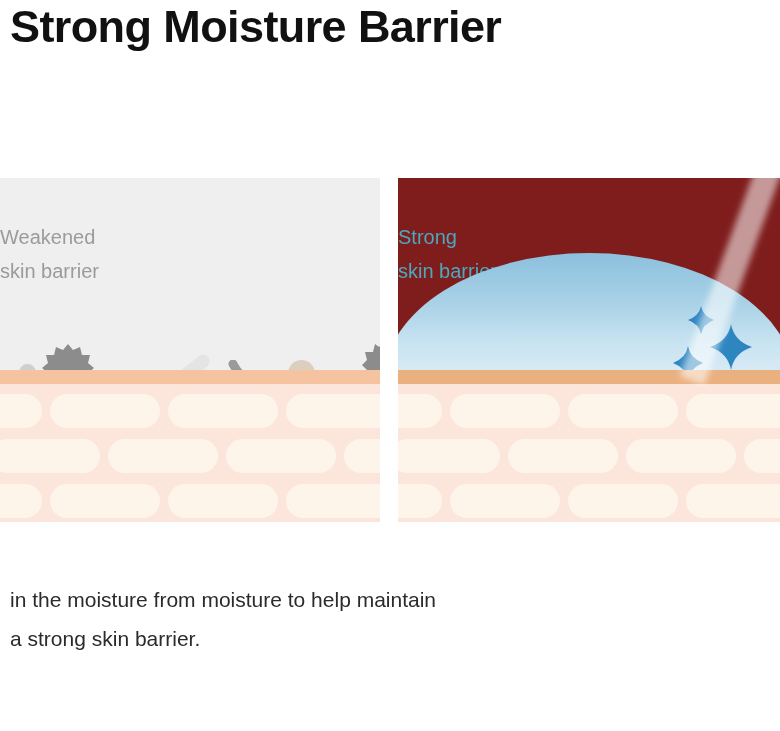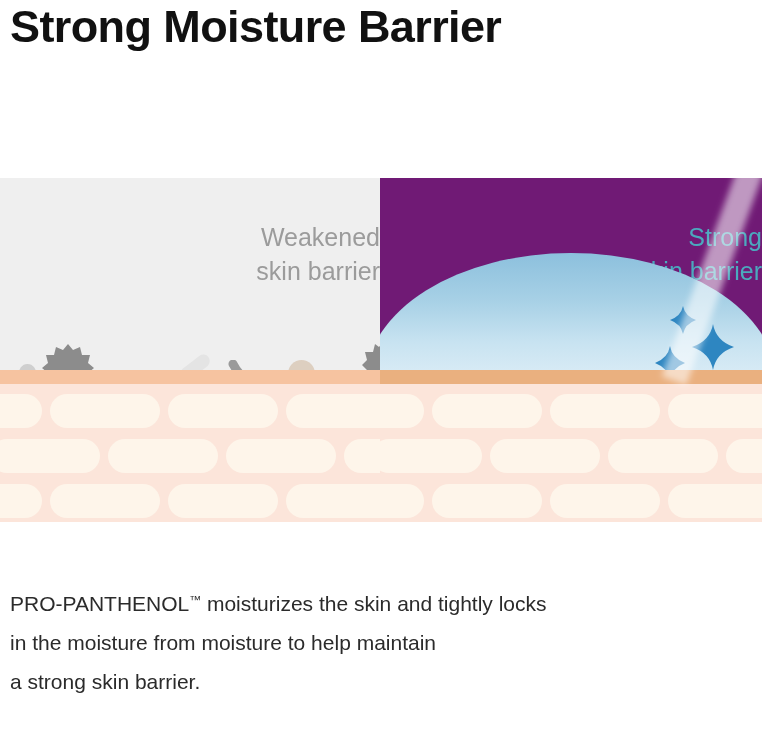--- a/index.html
+++ b/index.html
@@ -19,25 +19,25 @@
   }
   .headline .ln{ display:block; white-space:nowrap; }
   .tm{ font-size:0.56em; vertical-align:0.62em; letter-spacing:0; }
 
   
   .illustration{
     position:absolute; left:0; top:178px; width:780px; height:344px;
   }
   .panel{ position:absolute; top:0; height:344px; overflow:hidden; }
   .panel-left { left:0px;   width:380px; background:#efefef; }
-  .panel-right{ left:380px; width:382px; background:#701a75; }
+  .panel-right{ left:398px; width:382px; background:#7f1d1d; }
 
   .panel-label{
     position:absolute; top:42px; left:0; width:100%;
-    text-align:right; font-size:25px; line-height:34px;
+    text-align:left; font-size:20px; line-height:34px;
     font-weight:normal;
   }
   .panel-left  .panel-label{ color:#9b9b9b; }
   .panel-right .panel-label{ color:#4ba9be; }
   .panel-label .ln{ display:block; }
 
   
   .skin{
     position:absolute; left:0; bottom:0; width:100%; height:152px;
     background:#fce5da;
@@ -214,17 +214,16 @@
 
       </div>
     </div>
 
     <div class="streak"></div>
   </div>
 </div>
 
 <div class="copy">
   <div class="copy-body">
-    <span class="ln"><span>PRO-PANTHENOL</span><span class="tm">™</span><span> moisturizes the skin and tightly locks</span></span>
     <span class="ln">in the moisture from moisture to help maintain</span>
     <span class="ln">a strong skin barrier.</span>
   </div>
 </div>
 
 </body></html>

